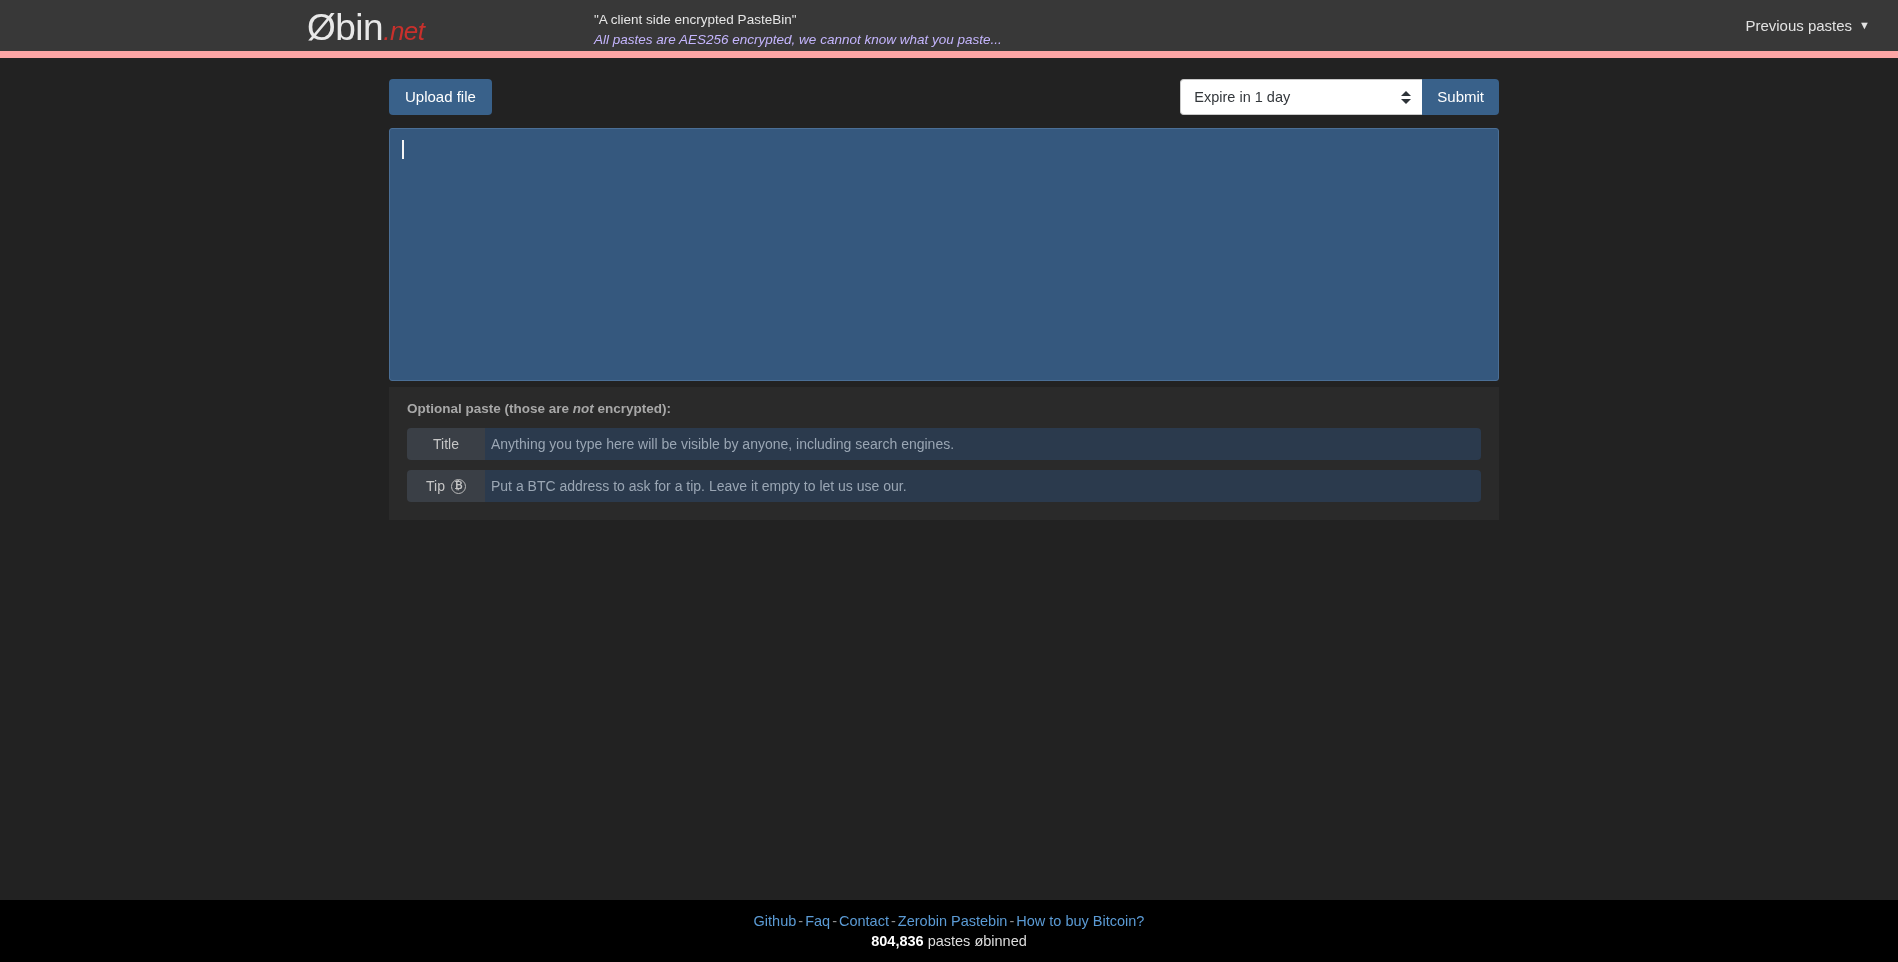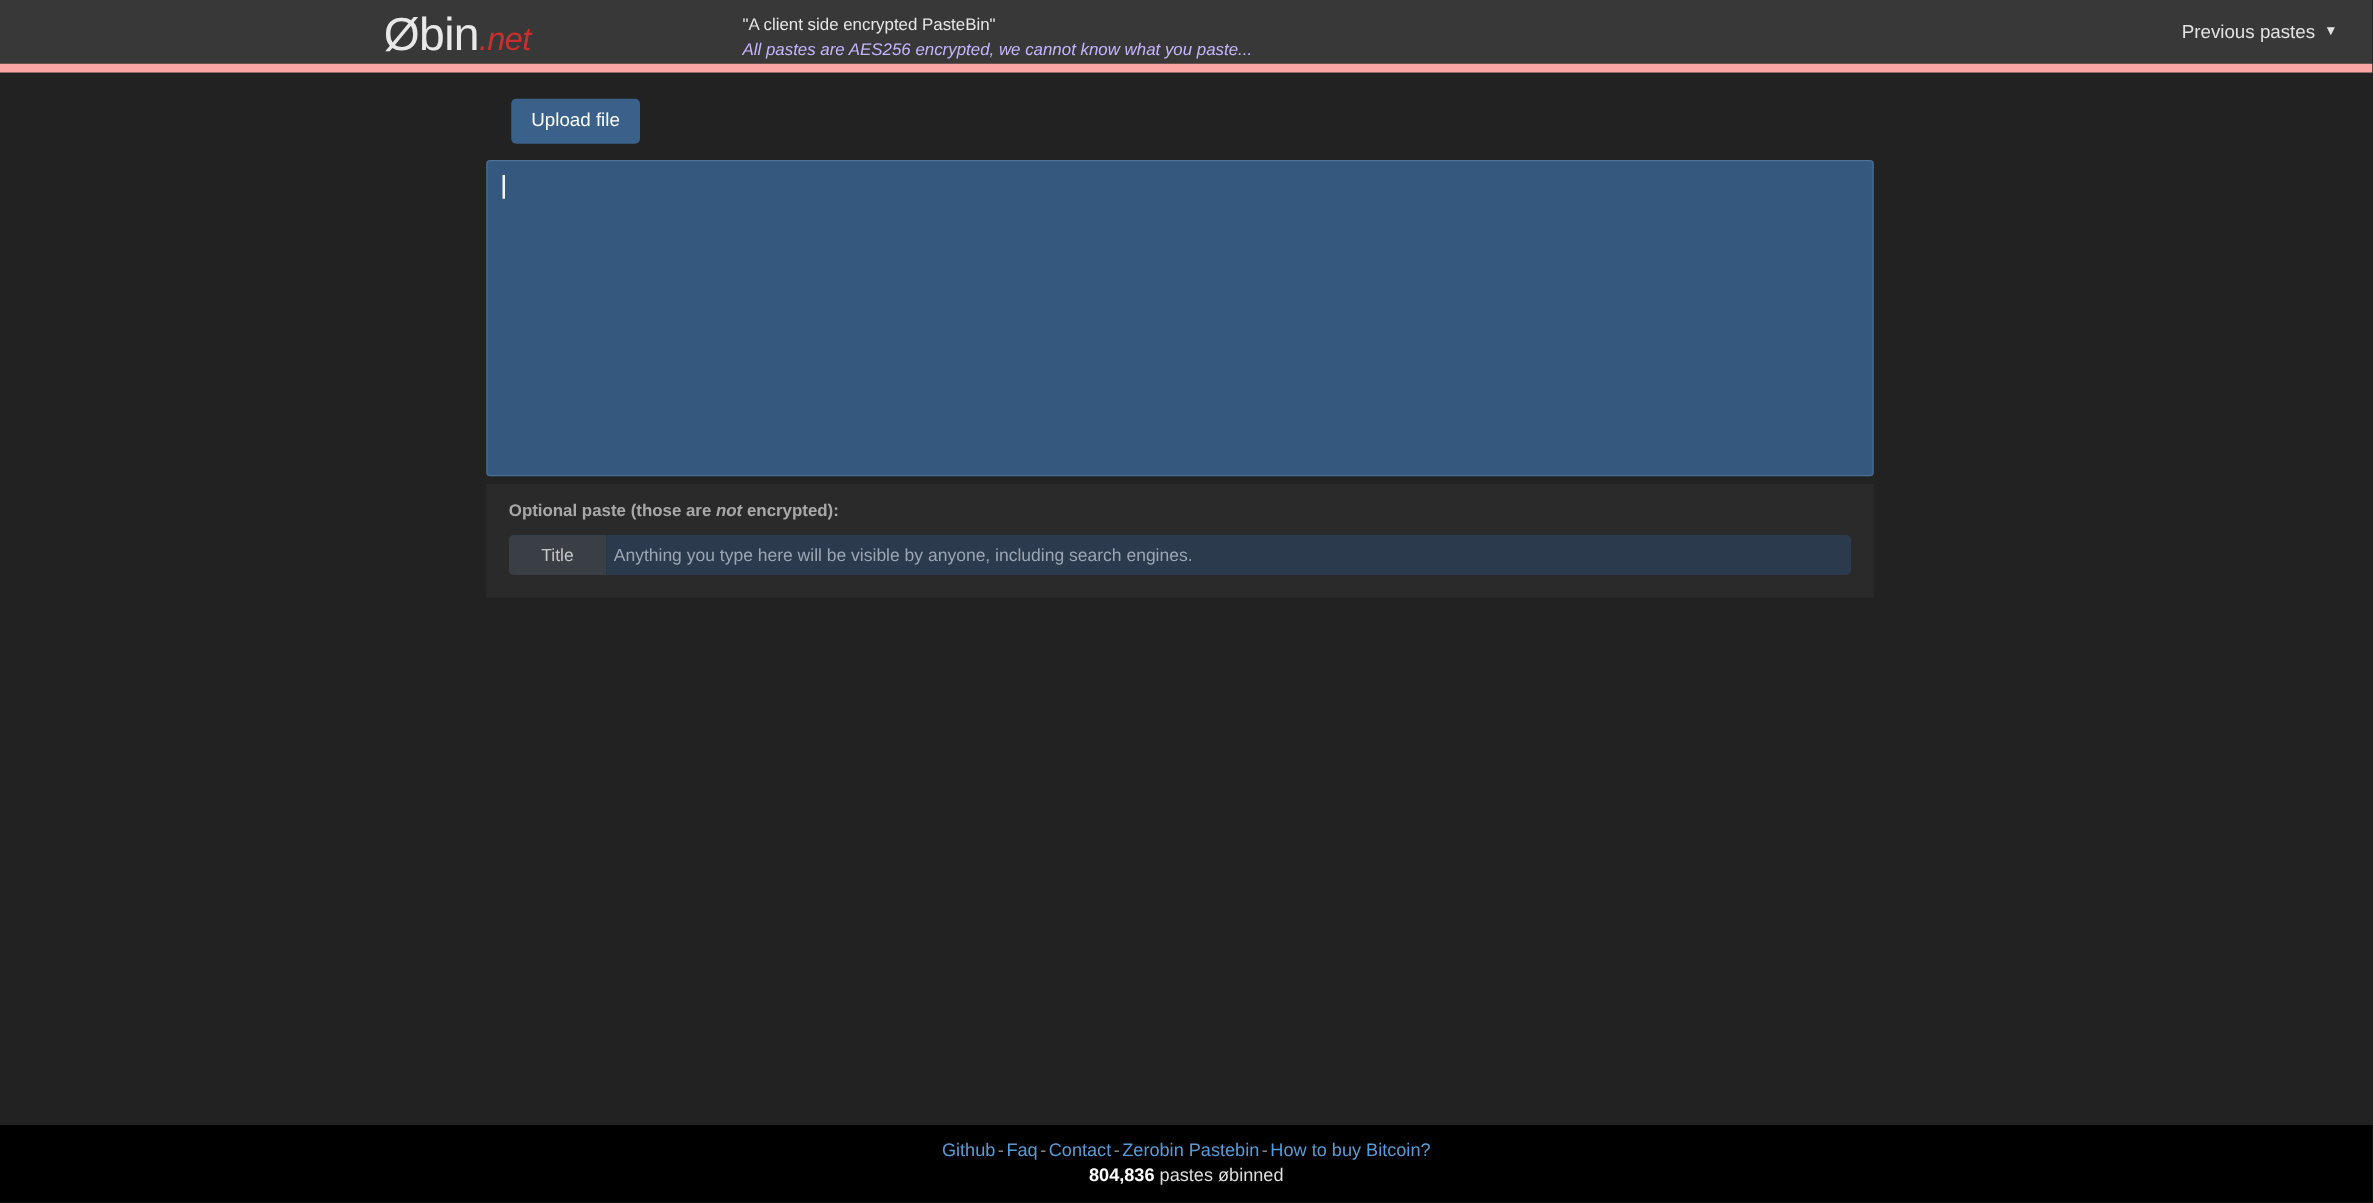--- a/index.html
+++ b/index.html
@@ -87,21 +87,20 @@
     font-size: 15px;
     color: #ffffff;
     background: #39618a;
     border: none;
     border-radius: 4px;
     padding: 0 16px;
     height: 36px;
     line-height: 36px;
     cursor: pointer;
     display: inline-block;
-    margin-left: 20px;
   }
   .btn-upload {
     position: absolute;
     left: 0;
     top: 0;
   }
   .expire-group {
     position: absolute;
     right: 0;
     top: 0;
@@ -283,38 +282,55 @@
   <div class="prev-pastes">
     <span>Previous pastes</span><span class="caret">▼</span>
   </div>
 </div>
 
 <div class="main">
 
   <div class="toolbar">
     <button class="btn btn-upload">Upload file</button>
 
+    <div class="expire-group">
+      <div class="expire-select">
+        <span class="value">Expire in 1 day</span>
+        <span class="spin">
+          <i class="up"></i>
+            <i class="down"></i>
+        </span>
+      </div>
+      <button class="btn btn-submit">Submit</button>
+    </div>
   </div>
 
   <div class="paste-area">
     <div class="caret-bar"></div>
   </div>
 
   <div class="optional-panel">
     <div class="optional-title">
       <span>Optional paste (those are </span><em>not</em><span> encrypted):</span>
     </div>
 
     <div class="field-row">
       <div class="field-label">
         <span>Title</span>
       </div>
       <input class="field-input" type="text" placeholder="Anything you type here will be visible by anyone, including search engines." style="">
     </div>
 
+    <div class="field-row">
+      <div class="field-label tip">
+        <span>Tip</span>
+        <span class="btc-icon">₿</span>
+      </div>
+      <input class="field-input" type="text" placeholder="Put a BTC address to ask for a tip. Leave it empty to let us use our." style="">
+    </div>
   </div>
 </div>
 
 <div class="footer">
   <div class="footer-links">
     <a>Github</a><span class="sep">-</span><a>Faq</a><span class="sep">-</span><a>Contact</a><span class="sep">-</span><a>Zerobin Pastebin</a><span class="sep">-</span><a>How to buy Bitcoin?</a>
   </div>
   <div class="footer-count">
     <b>804,836</b><span> pastes øbinned</span>
   </div>

